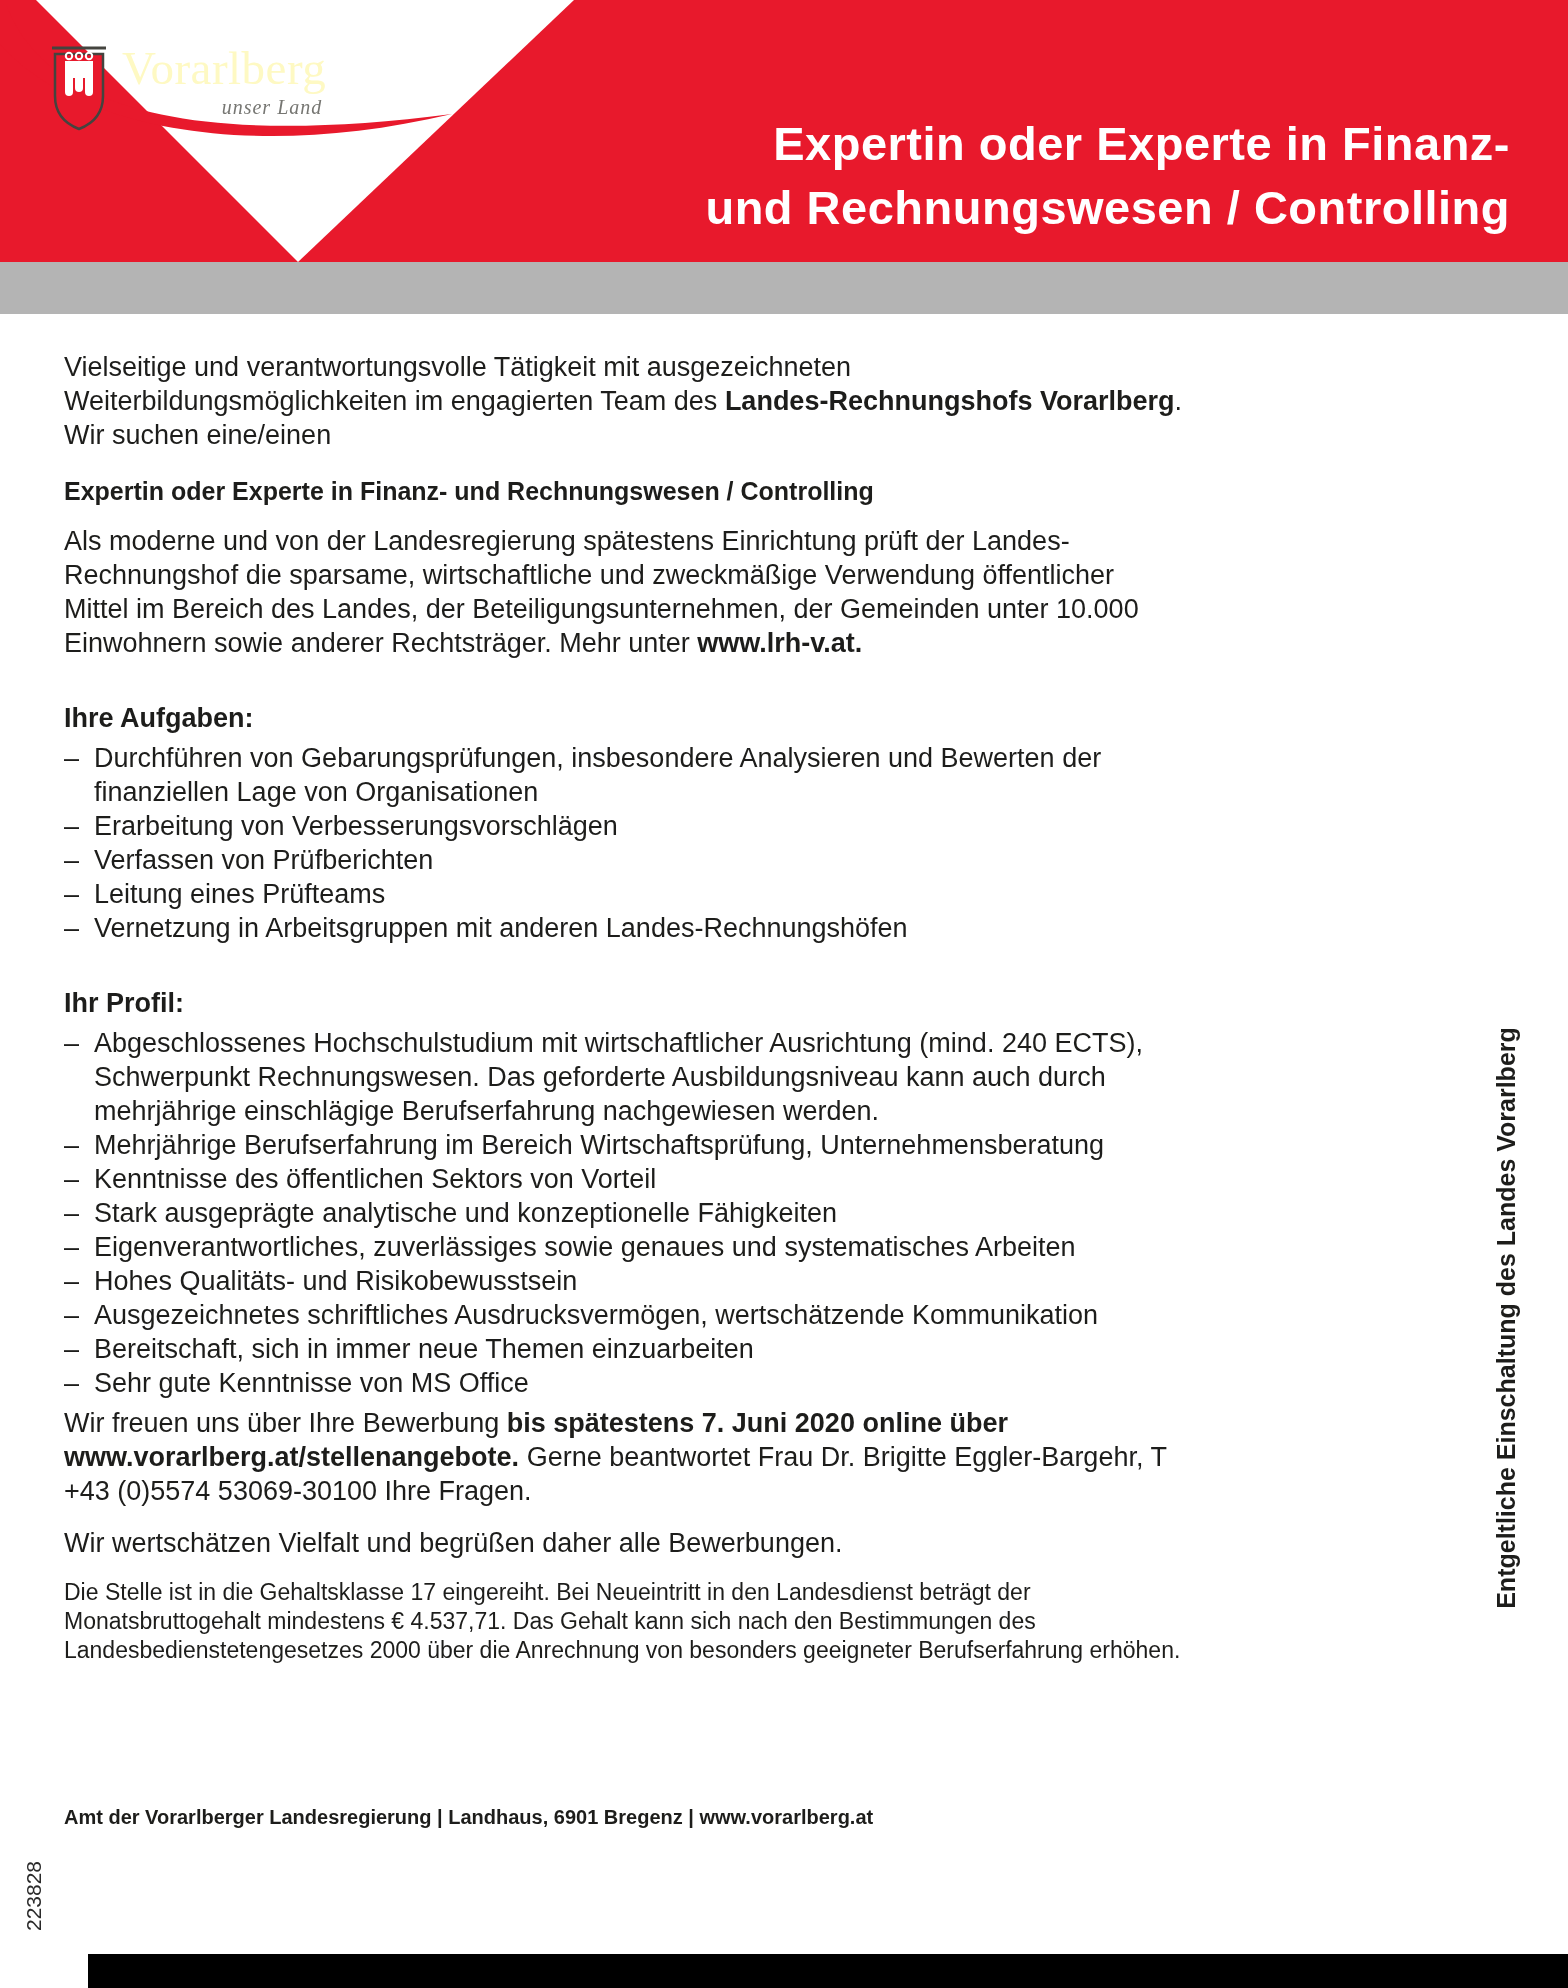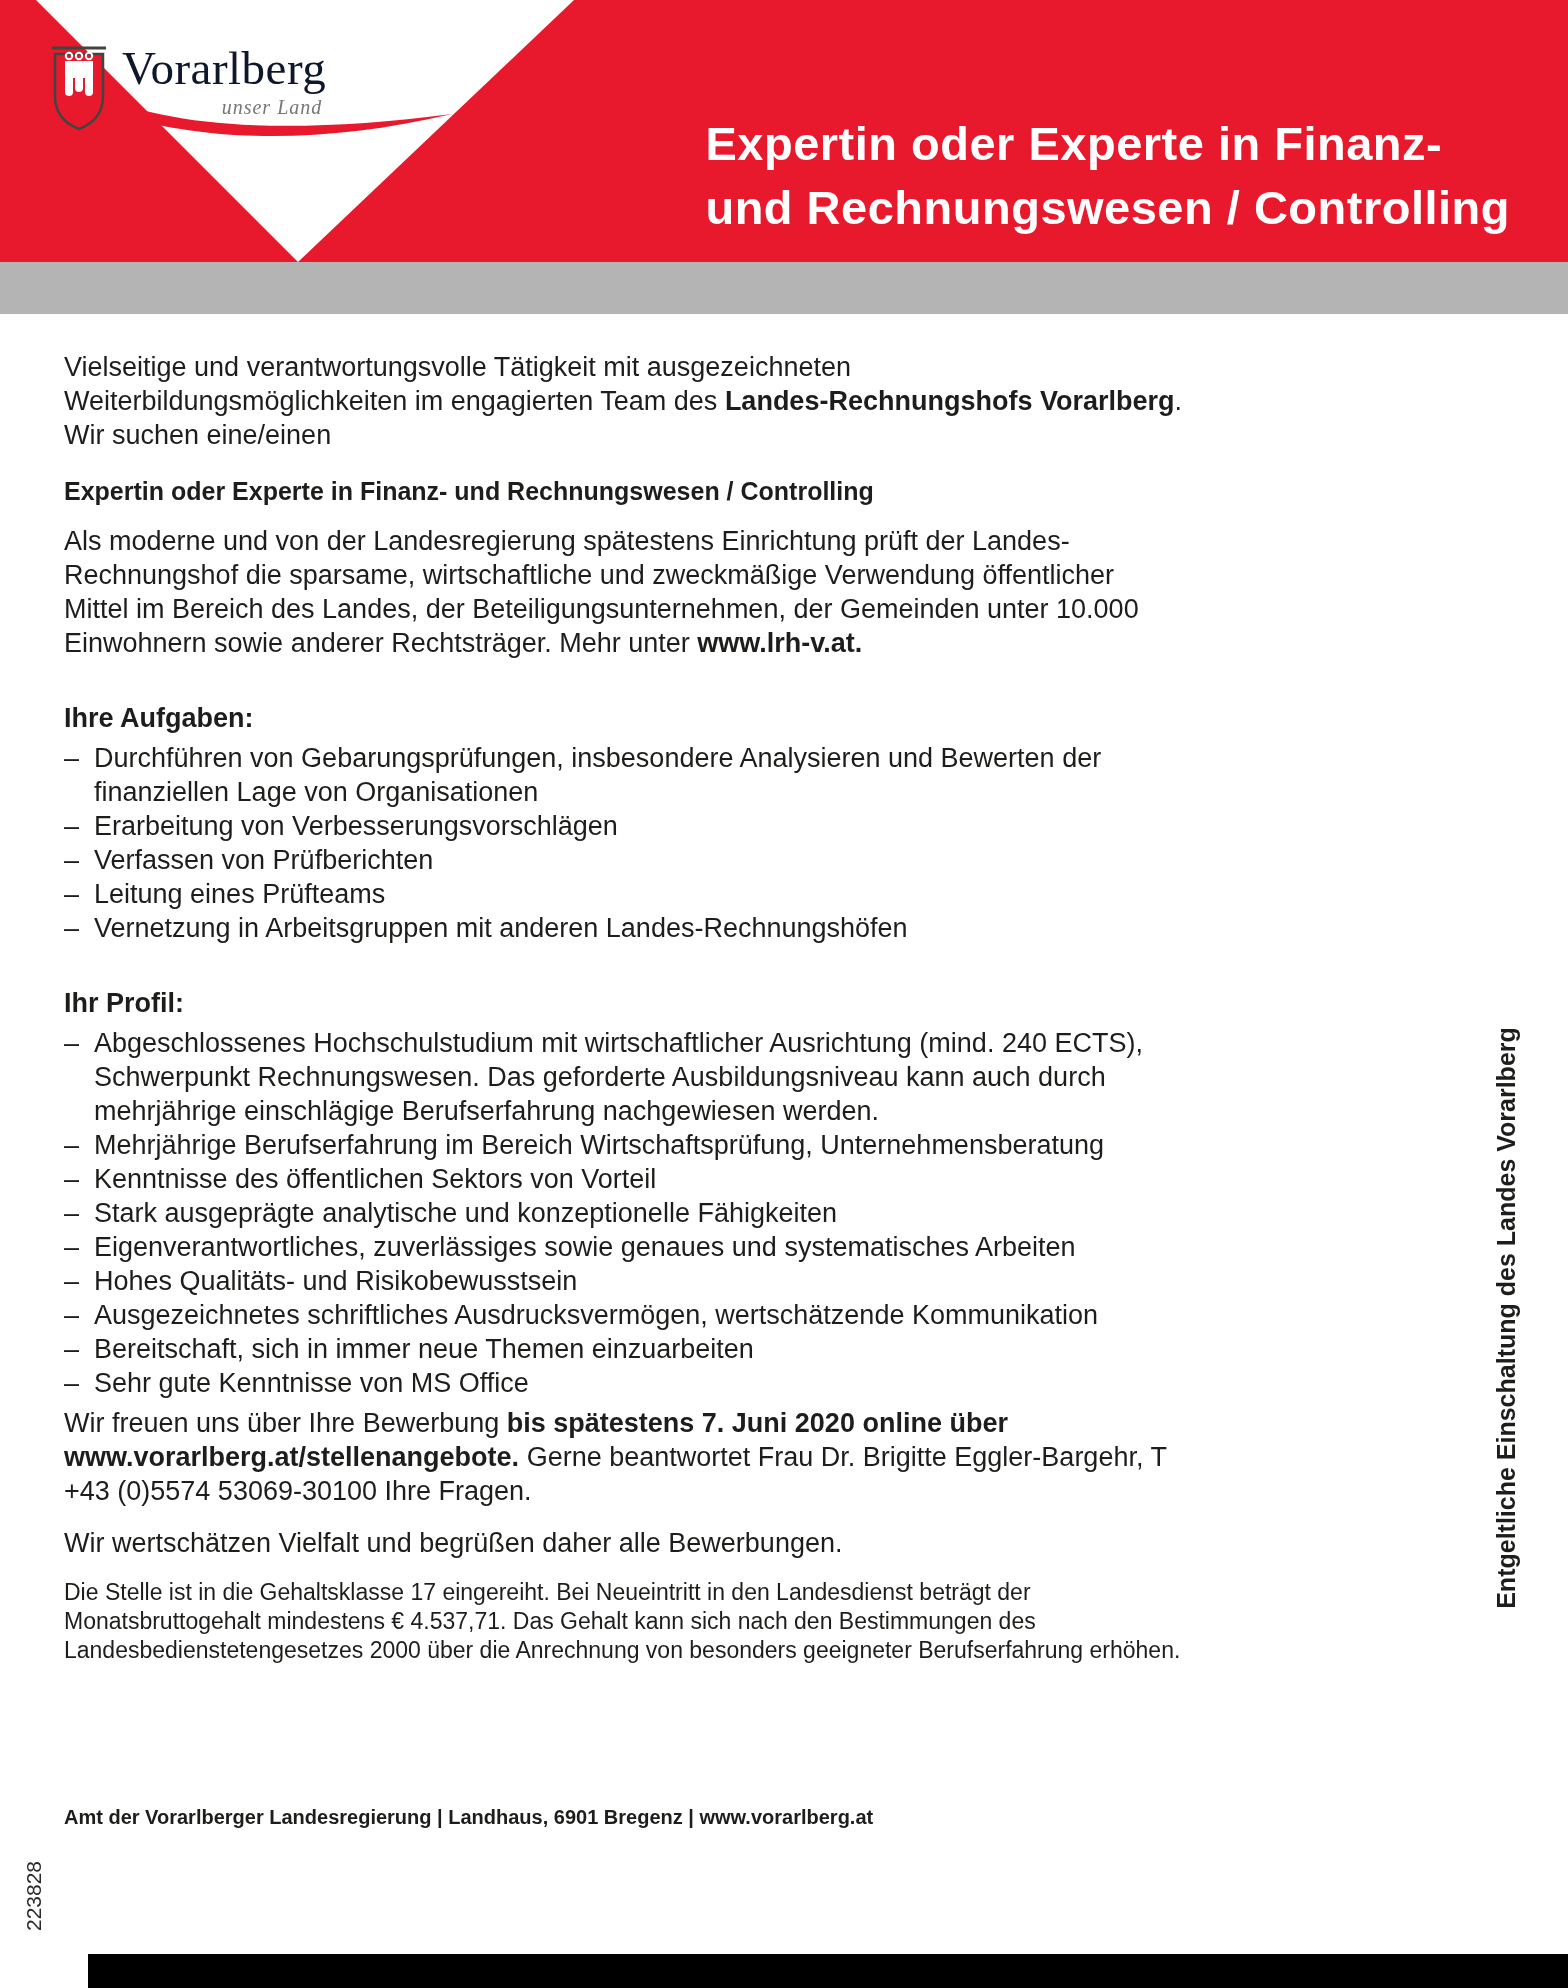--- a/index.html
+++ b/index.html
@@ -20,29 +20,29 @@
   .header-white{
     position:absolute;top:0;left:0;width:1568px;height:262px;background:#fff;
     clip-path:polygon(36px 0, 574px 0, 298px 262px);
   }
   .swoosh{position:absolute;top:0;left:0;z-index:2;}
   .logo{position:absolute;top:44px;left:50px;z-index:3;display:flex;align-items:flex-start;}
   .crest{width:58px;height:88px;margin-right:14px;}
   .logo-text{display:flex;flex-direction:column;}
   .wordmark{
     font-family:"Liberation Serif","DejaVu Serif",serif;
-    font-size:47px;line-height:48px;color:#0f172a;letter-spacing:.5px;
+    font-size:47px;line-height:48px;color:#fef9c3;letter-spacing:.5px;
   }
   .tagline{
     align-self:flex-end;margin-top:4px;margin-right:4px;
     font-family:"Liberation Serif","DejaVu Serif",serif;
     font-style:italic;font-size:20px;color:#767672;letter-spacing:1px;text-align:center;
   }
   .banner-title{
-    position:absolute;top:112px;right:58px;z-index:4;text-align:left;
+    position:absolute;top:112px;right:58px;z-index:4;text-align:right;
     color:#fff;font-weight:bold;font-size:47px;line-height:64px;letter-spacing:.5px;
   }
 
   
   .gray-band{position:absolute;top:262px;left:0;width:1568px;height:52px;background:var(--gray-band);}
 
   
   .content{
     position:absolute;top:350px;left:64px;width:1118px;
     font-size:27px;line-height:34px;

